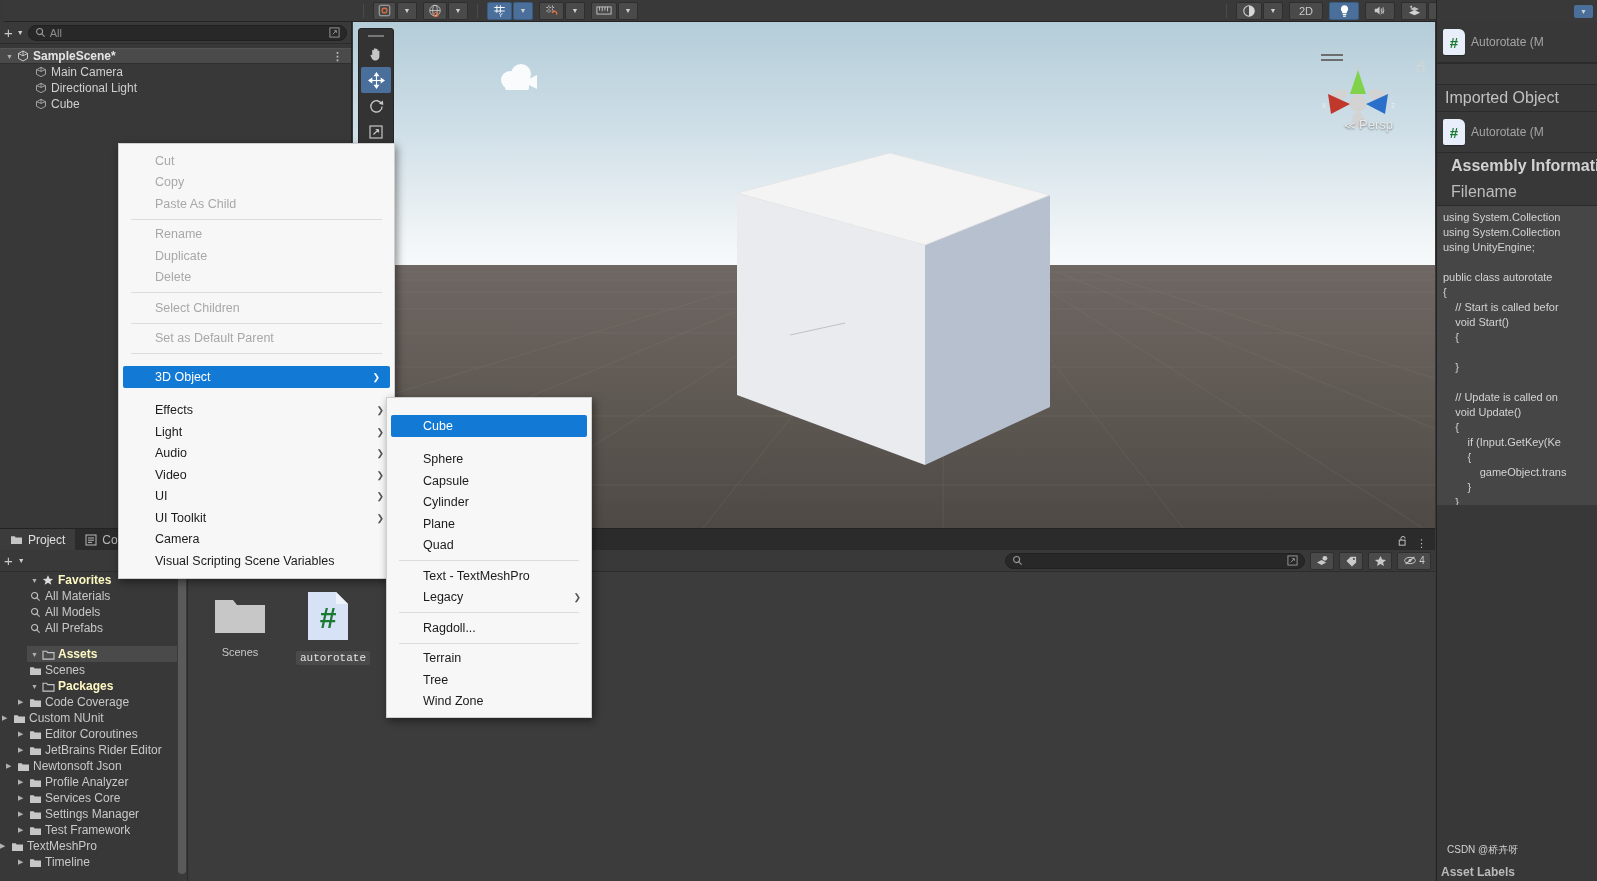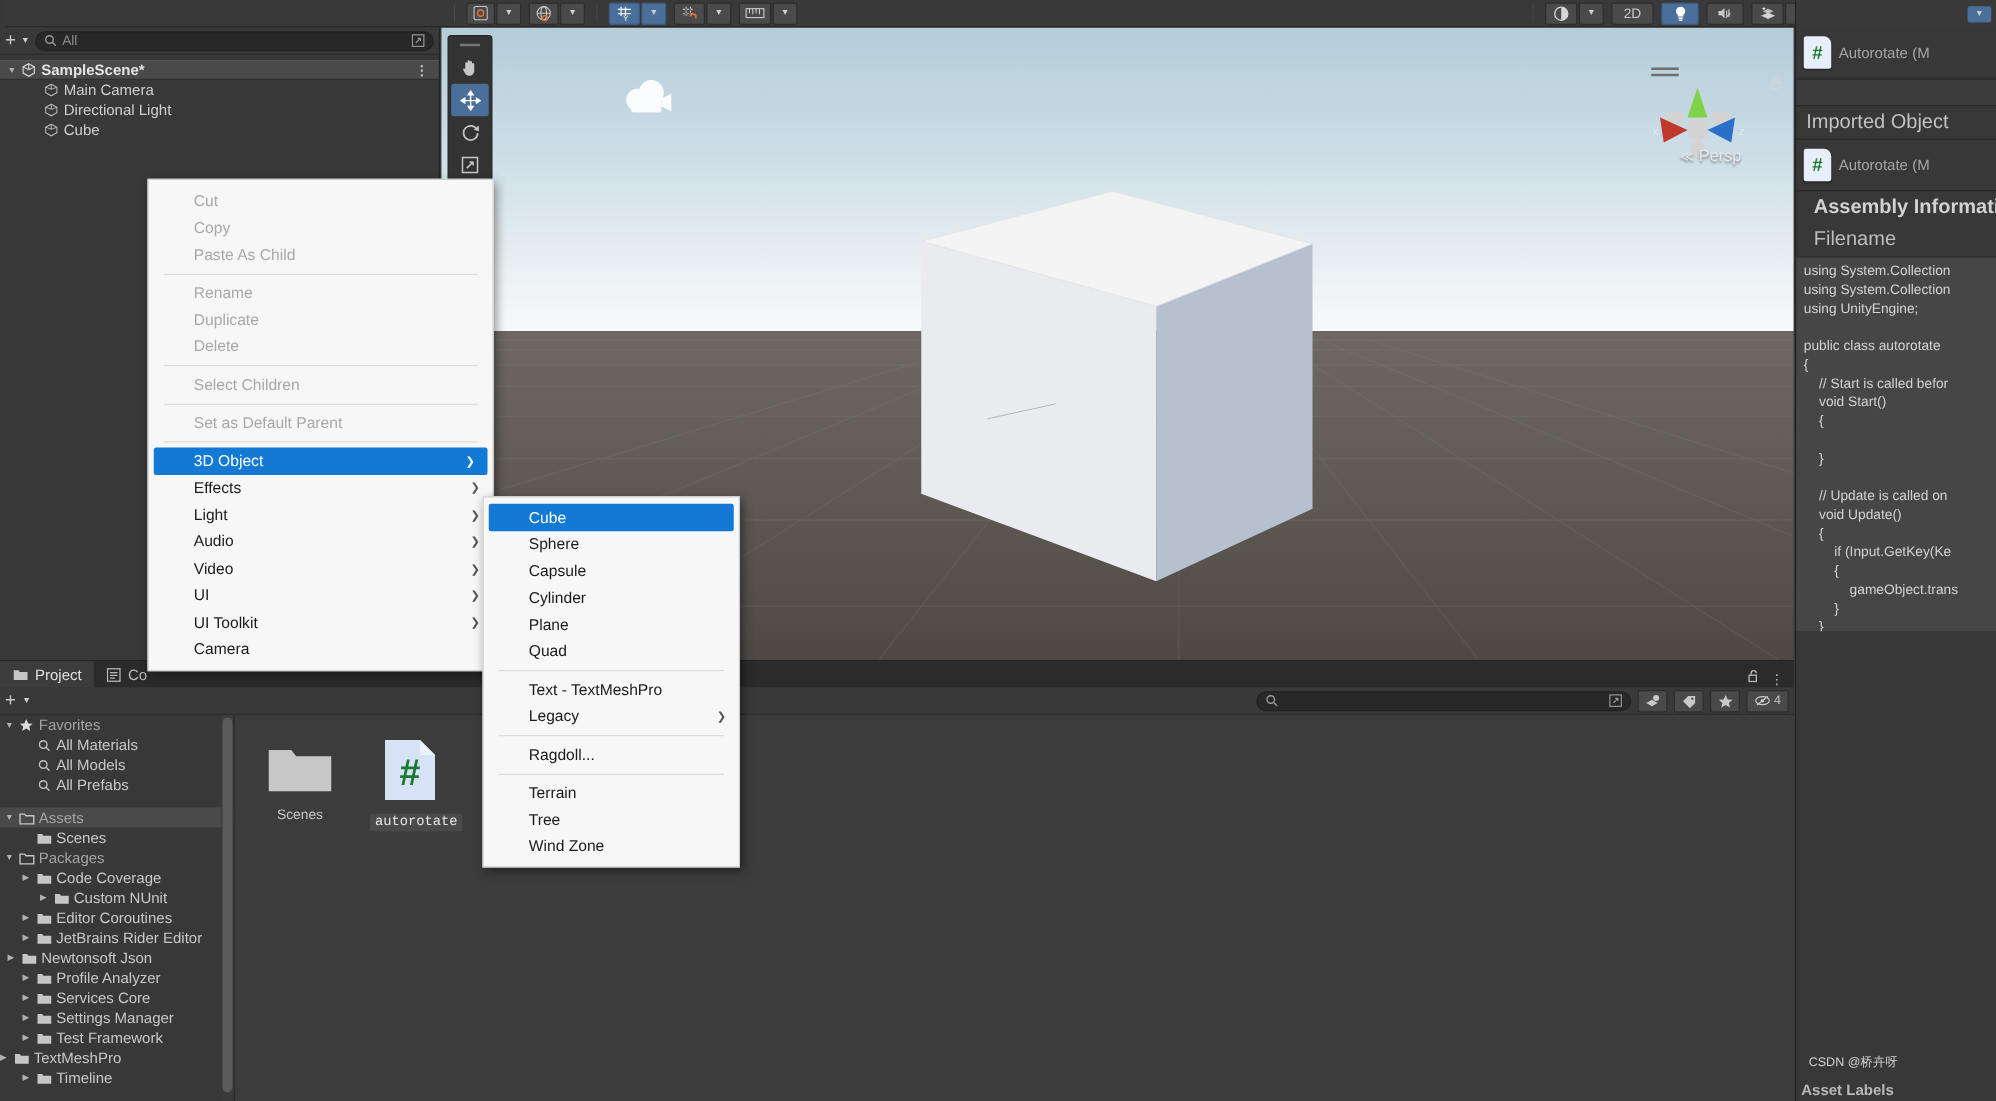--- a/index.html
+++ b/index.html
@@ -106,21 +106,21 @@
                  padding:0 6px; color:#8d8d8d; font-size:11px; gap:4px; }
   #proj-body { position:absolute; left:0; top:43px; width:1435px; height:310px; display:flex; }
   #proj-tree { width:188px; height:100%; background:#383838; overflow:hidden;
                border-right:1px solid #2b2b2b; position:relative; }
   #proj-treescroll { position:absolute; right:0; top:0; width:10px; height:100%;
                      background:#3a3a3a; }
   #proj-treethumb { position:absolute; right:1px; top:2px; width:8px; height:300px;
                     background:#5a5a5a; border-radius:4px; }
   .ptrow { height:16px; display:flex; align-items:center; font-size:12px;
            color:#c8c8c8; white-space:nowrap; }
-  .ptrow.hdr { font-weight:normal; color:#a3a3a3; }
+  .ptrow.hdr { font-weight:bold; color:#fef9c3;margin-left:27px; }
   .ptrow.sel { background:#4a4a4a; }
   #proj-content { flex:1; background:#3c3c3c; position:relative; padding:18px 0 0 20px;
                   display:flex; gap:24px; align-items:flex-start; }
   .assetcell { width:64px; text-align:center; }
   .assetlabel { font-size:11px; color:#c8c8c8; margin-top:6px; display:inline-block;
                 padding:1px 4px; border-radius:2px; }
   .assetlabel.sel { background:#4a4a4a; color:#e5e5e5;font-family:Liberation Mono, monospace; }
 
   
   #inspector {
@@ -156,21 +156,21 @@
     box-shadow:2px 3px 8px rgba(0,0,0,.45); padding:6px 0; z-index:50;
   }
   #submenu {
     position:absolute; left:386px; top:397px; width:206px;
     background:#f7f7f7; border:1px solid #cfcfcf;
     box-shadow:2px 3px 8px rgba(0,0,0,.45); padding:5px 0; z-index:60;
   }
   .mi { height:21.5px; display:flex; align-items:center; padding:0 10px 0 36px;
         font-size:12.5px; color:#1b1b1b; position:relative; }
   .mi.dis { color:#a8a8a8; }
-  .mi.hl { background:#1279d5; color:#fff; margin:0 4px; border-radius:2px;
+  .mi.hl { background:#1279d5; color:#fff; margin:12px 4px; border-radius:2px;
            padding-left:32px; }
   .mi .arrow { position:absolute; right:10px; font-size:9px; color:#555; }
   .mi.hl .arrow { color:#fff; }
   .msep { height:1px; background:#dcdcdc; margin:4px 12px; }
 </style>
 </head>
 <body>
 
 <div id="toolbar">
   <div style="width:353px"></div>
@@ -652,21 +652,21 @@
           </div>
           <div class="ptrow  " style="padding-left:18px">
     <span class="tri closed"></span>
             <span class="ico">
               <svg width="13" height="11" viewBox="0 0 14 12">
                 <path d="M1 2.5h4l1.2 1.4H13V11H1z" fill="#c6c6c6"></path>
               </svg>
             </span>
     <span>Code Coverage</span>
           </div>
-          <div class="ptrow  " style="padding-left:32px">
+          <div class="ptrow  " style="padding-left:2px">
     <span class="tri closed"></span>
             <span class="ico">
               <svg width="13" height="11" viewBox="0 0 14 12">
                 <path d="M1 2.5h4l1.2 1.4H13V11H1z" fill="#c6c6c6"></path>
               </svg>
             </span>
     <span>Custom NUnit</span>
           </div>
           <div class="ptrow  " style="padding-left:18px">
     <span class="tri closed"></span>
@@ -866,20 +866,23 @@
       <span>UI</span>
       <span class="arrow">❯</span>
     </div>
     <div class="mi">
       <span>UI Toolkit</span>
       <span class="arrow">❯</span>
     </div>
     <div class="mi">
       <span>Camera</span>
     </div>
+    <div class="mi">
+      <span>Visual Scripting Scene Variables</span>
+    </div>
   </div>
 <div id="submenu">
     <div class="mi hl">
       <span>Cube</span>
     </div>
     <div class="mi">
       <span>Sphere</span>
     </div>
     <div class="mi">
       <span>Capsule</span>

